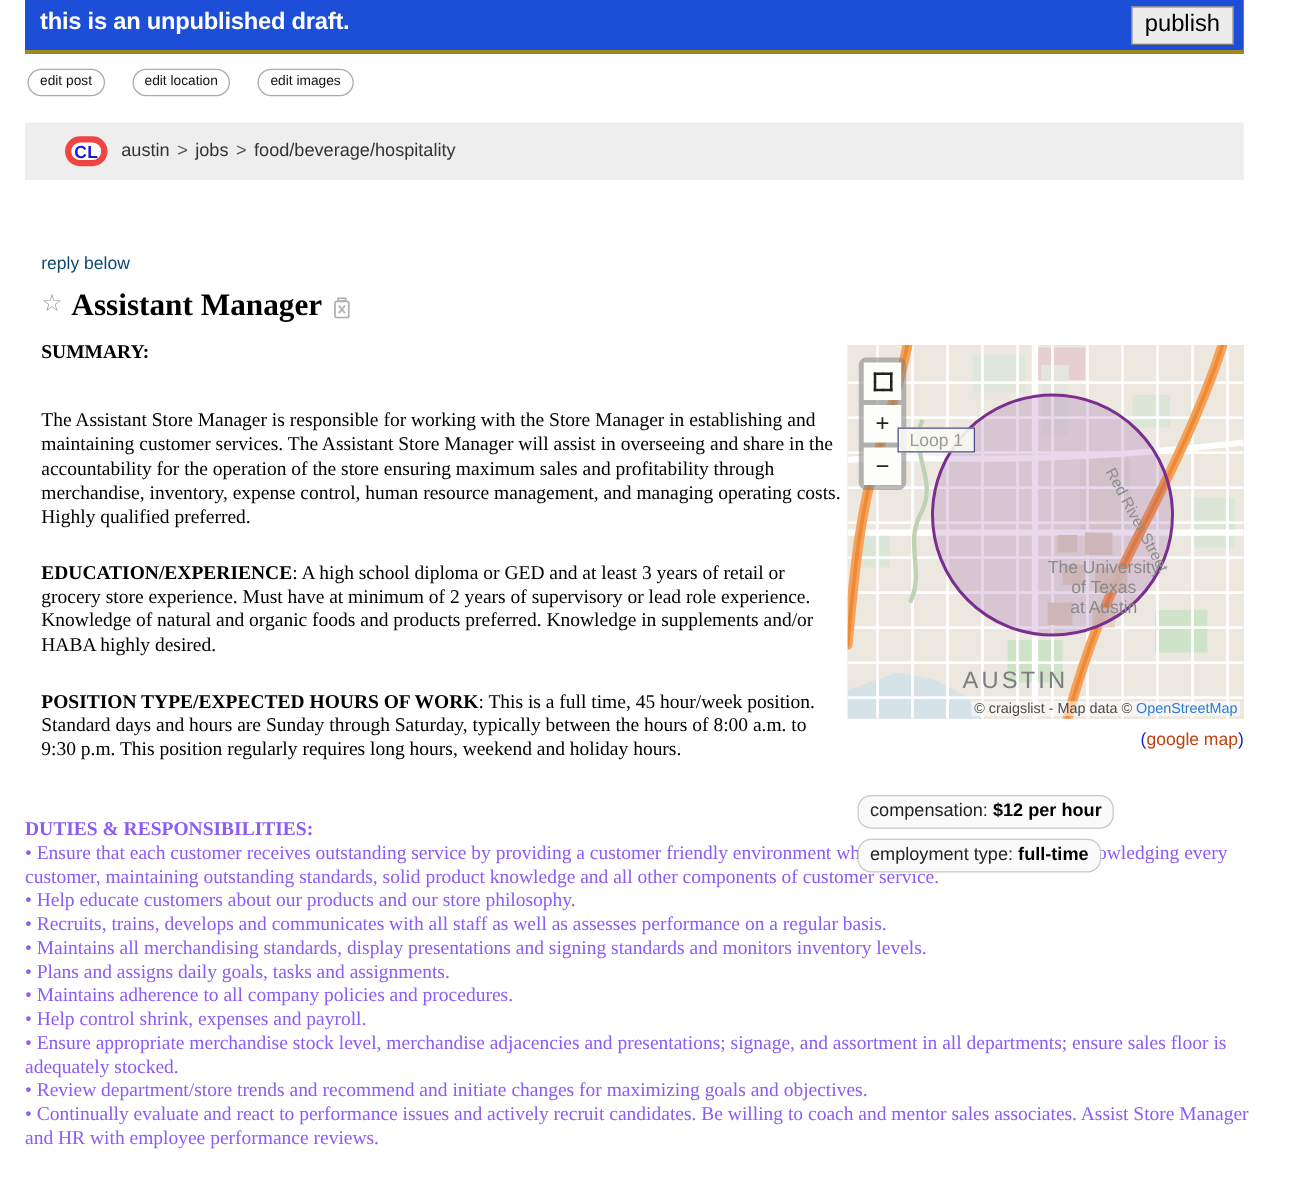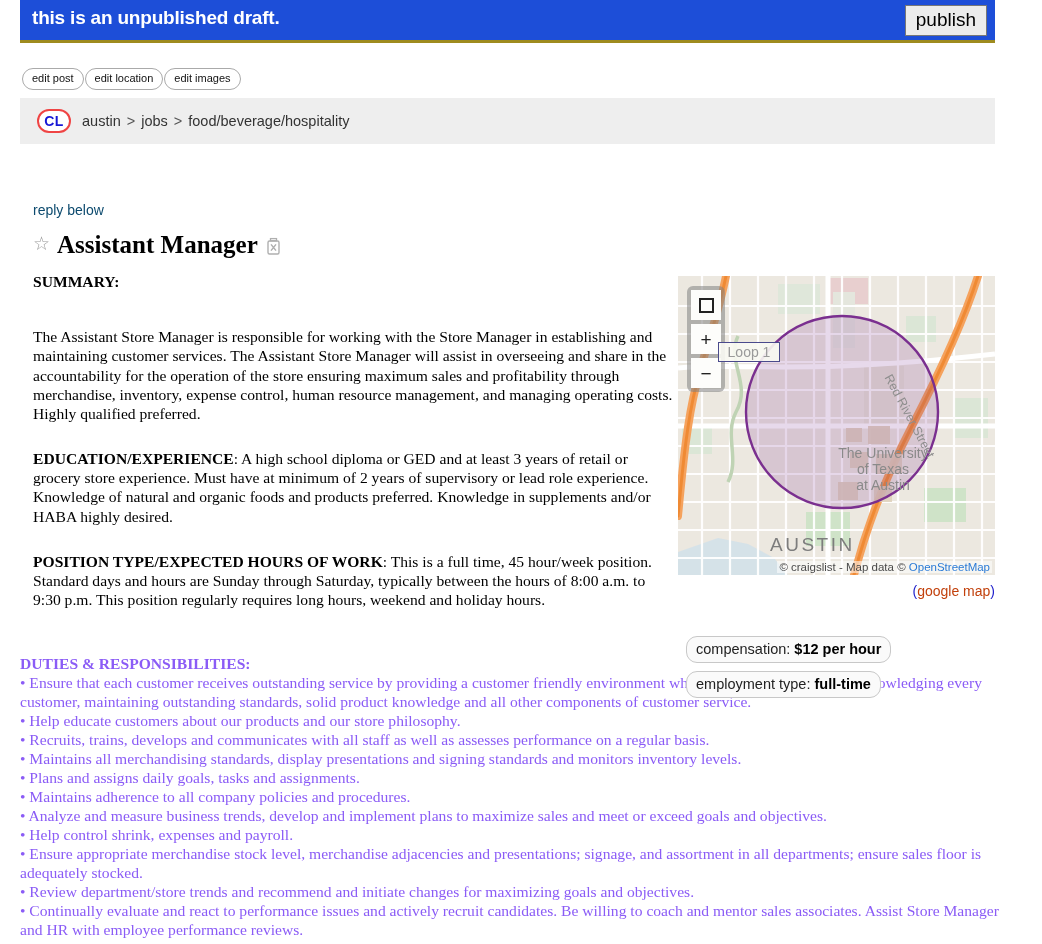--- a/index.html
+++ b/index.html
@@ -49,23 +49,23 @@
     padding: 4px 10px 6px 10px;
     font-family: "Liberation Sans", sans-serif;
     color: #000;
     cursor: pointer;
   }
 
   
   .edit-row {
     position: absolute;
     left: 22px;
-    top: 68px;
-    display: flex;
-    gap: 1px;
+    top: 55px;
+    display: flex;
+    gap: 22px;
   }
   .pill-button {
     border: 1px solid #aaa;
     border-radius: 11px;
     background: #fff;
     font-size: 11px;
     line-height: 1;
     padding: 4px 9px 5px 9px;
     color: #111;
     font-family: "Liberation Sans", sans-serif;
@@ -78,24 +78,24 @@
     position: absolute;
     left: 20px;
     top: 98px;
     width: 975px;
     height: 46px;
     background: #eeeeee;
     display: flex;
     align-items: center;
   }
   .cl-logo {
-    margin-left: 17px;
+    margin-left: 32px;
     width: 34px;
     height: 24px;
-    border: 2px solid #ef4444;
+    border: 5px solid #ef4444;
     border-radius: 12px;
     background: #ffffff;
     color: #1717d6;
     font-size: 14px;
     font-weight: bold;
     letter-spacing: 0.3px;
     display: flex;
     align-items: center;
     justify-content: center;
     font-family: "Liberation Sans", sans-serif;
@@ -353,21 +353,20 @@
 </div>
 
 <div class="duties-block">
   <p class="heading-inline">DUTIES &amp; RESPONSIBILITIES:</p>
   <p>• Ensure that each customer receives outstanding service by providing a customer friendly environment which includes greeting and acknowledging every customer, maintaining outstanding standards, solid product knowledge and all other components of customer service.</p>
   <p>• Help educate customers about our products and our store philosophy.</p>
   <p>• Recruits, trains, develops and communicates with all staff as well as assesses performance on a regular basis.</p>
   <p>• Maintains all merchandising standards, display presentations and signing standards and monitors inventory levels.</p>
   <p>• Plans and assigns daily goals, tasks and assignments.</p>
   <p>• Maintains adherence to all company policies and procedures.</p>
-  <p>• Analyze and measure business trends, develop and implement plans to maximize sales and meet or exceed goals and objectives.</p>
   <p>• Help control shrink, expenses and payroll.</p>
   <p>• Ensure appropriate merchandise stock level, merchandise adjacencies and presentations; signage, and assortment in all departments; ensure sales floor is adequately stocked.</p>
   <p>• Review department/store trends and recommend and initiate changes for maximizing goals and objectives.</p>
   <p>• Continually evaluate and react to performance issues and actively recruit candidates. Be willing to coach and mentor sales associates. Assist Store Manager and HR with employee performance reviews.</p>
 </div>
 
 <div class="map-wrap">
   <svg class="map-canvas" viewBox="0 0 317 299" preserveAspectRatio="none">
     <rect x="0" y="0" width="317" height="299" fill="#ece8e0"></rect>
 

